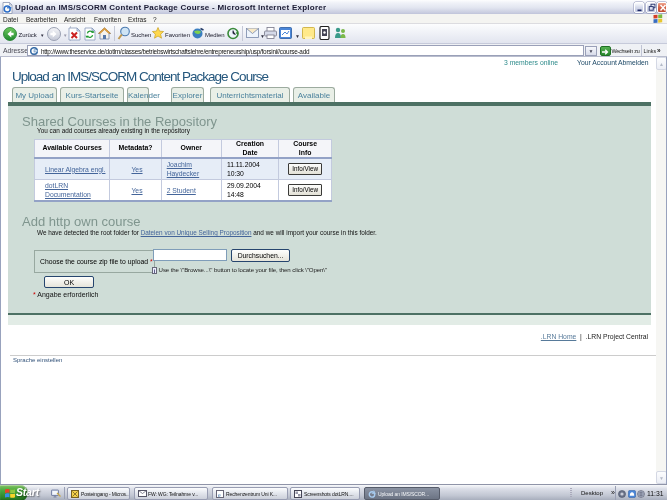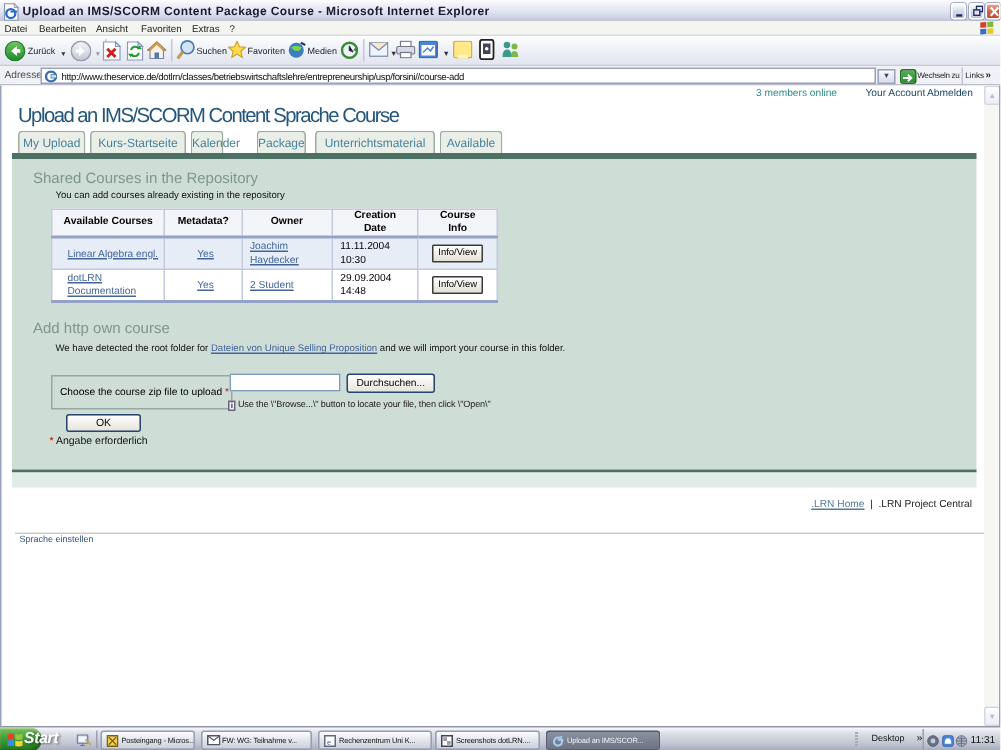--- a/index.html
+++ b/index.html
@@ -52,21 +52,21 @@
 #abmelden { left:618px; top:2px; color:#1c4866; font-size:6.8px; }
 #h1 { left:12px; top:12px; font-size:13.5px; font-weight:normal; color:#24567c; letter-spacing:-1.0px; }
 
 .tab { top:30px; height:15px; border:1px solid #9cab9f; border-bottom:none; border-radius:3px 3px 0 0;
   background:#e9efe7; color:#4a819c; font-size:8px; font-weight:normal; text-align:center; line-height:16px; }
 #tealbar { left:8px; top:45px; width:643px; height:4px; background:#4d7164; }
 #greenarea { left:8px; top:49px; width:643px; height:207px; background:#cfddd7; }
 #tealline2 { left:8px; top:256px; width:643px; height:2px; background:#4d7164; }
 #paleband { left:8px; top:258px; width:643px; height:10px; background:#e2ece6; }
 
-.sectlabel { font-size:10px; color:#7f958e; }
+.sectlabel { font-size:13px; color:#7f958e; }
 .bodytext { font-size:6.4px; color:#111; }
 a.blue { color:#44659a; text-decoration:underline; }
 
 
 #ctable { left:34px; top:82px; width:298px; border-collapse:collapse; background:#fff; border-bottom:2px solid #93a2c6; }
 #ctable th { background:#f4f5f9; font-size:6.9px; font-weight:bold; color:#000; border:1px solid #c3cade; border-bottom:2px solid #93a2c6; padding:0; line-height:8.5px; height:18px; }
 #ctable td { font-size:6.8px; border:1px solid #c3cade; padding:1px 2px 1px 5px; line-height:9px; height:21px; vertical-align:middle; }
 #ctable td.c1 { padding-left:10px; }
 #ctable tr.r1 td { background:#e6edf7; }
 .ivbtn { display:inline-block; width:34px; height:11.5px; background:linear-gradient(180deg,#fdfdfc,#e3e1d6); border:1px solid #3a3a38; border-radius:1px; font-size:6.3px; text-align:center; line-height:10px; color:#000; margin-right:3px; }
@@ -280,26 +280,26 @@
     <div class="abs" id="go-text">Wechseln zu</div>
     <div class="abs" id="links-sep"></div>
     <div class="abs" id="links-text">Links</div>
     <div class="abs" id="links-chev">»</div>
   </div>
 
   <div class="abs" id="viewport">
     <div class="abs" id="members">3 members online</div>
     <div class="abs" id="youracct">Your Account</div>
     <div class="abs" id="abmelden">Abmelden</div>
-    <div class="abs" id="h1">Upload an IMS/SCORM Content Sprache Course</div>
+    <div class="abs" id="h1">Upload an IMS/SCORM Content Package Course</div>
 
     <div class="abs tab" style="left:12px;width:45px;">My Upload</div>
     <div class="abs tab" style="left:60px;width:64px;">Kurs-Startseite</div>
     <div class="abs tab" style="left:127px;width:22px;">Kalender</div>
-    <div class="abs tab" style="left:171px;width:33px;">Package</div>
+    <div class="abs tab" style="left:171px;width:33px;">Explorer</div>
     <div class="abs tab" style="left:210px;width:80px;">Unterrichtsmaterial</div>
     <div class="abs tab" style="left:293px;width:42px;">Available</div>
     <div class="abs" id="tealbar"></div>
     <div class="abs" id="greenarea"></div>
     <div class="abs" id="tealline2"></div>
     <div class="abs" id="paleband"></div>
 
     <div class="abs sectlabel" style="left:22px;top:57px;">Shared Courses in the Repository</div>
     <div class="abs bodytext" style="left:37px;top:70px;">You can add courses already existing in the repository</div>
 

